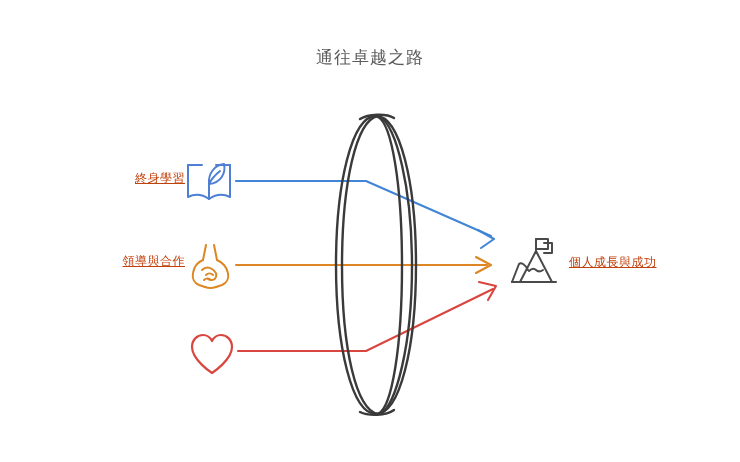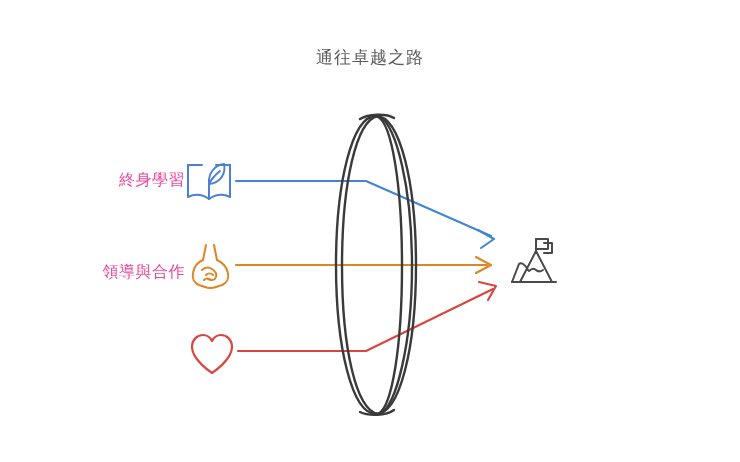--- a/index.html
+++ b/index.html
@@ -24,34 +24,35 @@
     top: 46px;
     width: 740px;
     text-align: center;
     font-size: 17px;
     color: #5b5b5b;
     letter-spacing: 1px;
     font-family: Liberation Mono, monospace;
   }
   .node-label {
     position: absolute;
-    font-size: 16px;
-    color: #ec4899;
+    font-size: 12px;
+    color: #c2410c;
     white-space: nowrap;
     letter-spacing: 0.5px;
     line-height: 1;
+    text-decoration: underline;
   }
   .label-lifelong {
     right: 555px;
     top: 172px;
     text-align: right;
   }
   .label-leadership {
     right: 555px;
-    top: 264px;
+    top: 255px;
     text-align: left;
   }
   .label-integrity {
     right: 555px;
     top: 342px;
     text-align: right;
   }
   .label-success {
     left: 569px;
     top: 256px;
@@ -149,14 +150,15 @@
       <path d="M28,4 L40,4 L40,14 L28,14"></path>
       <path d="M36,8 L44,8 L44,18 L36,18"></path>
     </svg>
   </div>
 
   <div class="node-label label-lifelong">終身學習</div>
 
   <div class="node-label label-leadership">領導與合作</div>
 
 
+  <div class="node-label label-success">個人成長與成功</div>
 
 </div>
 
 </body></html>

